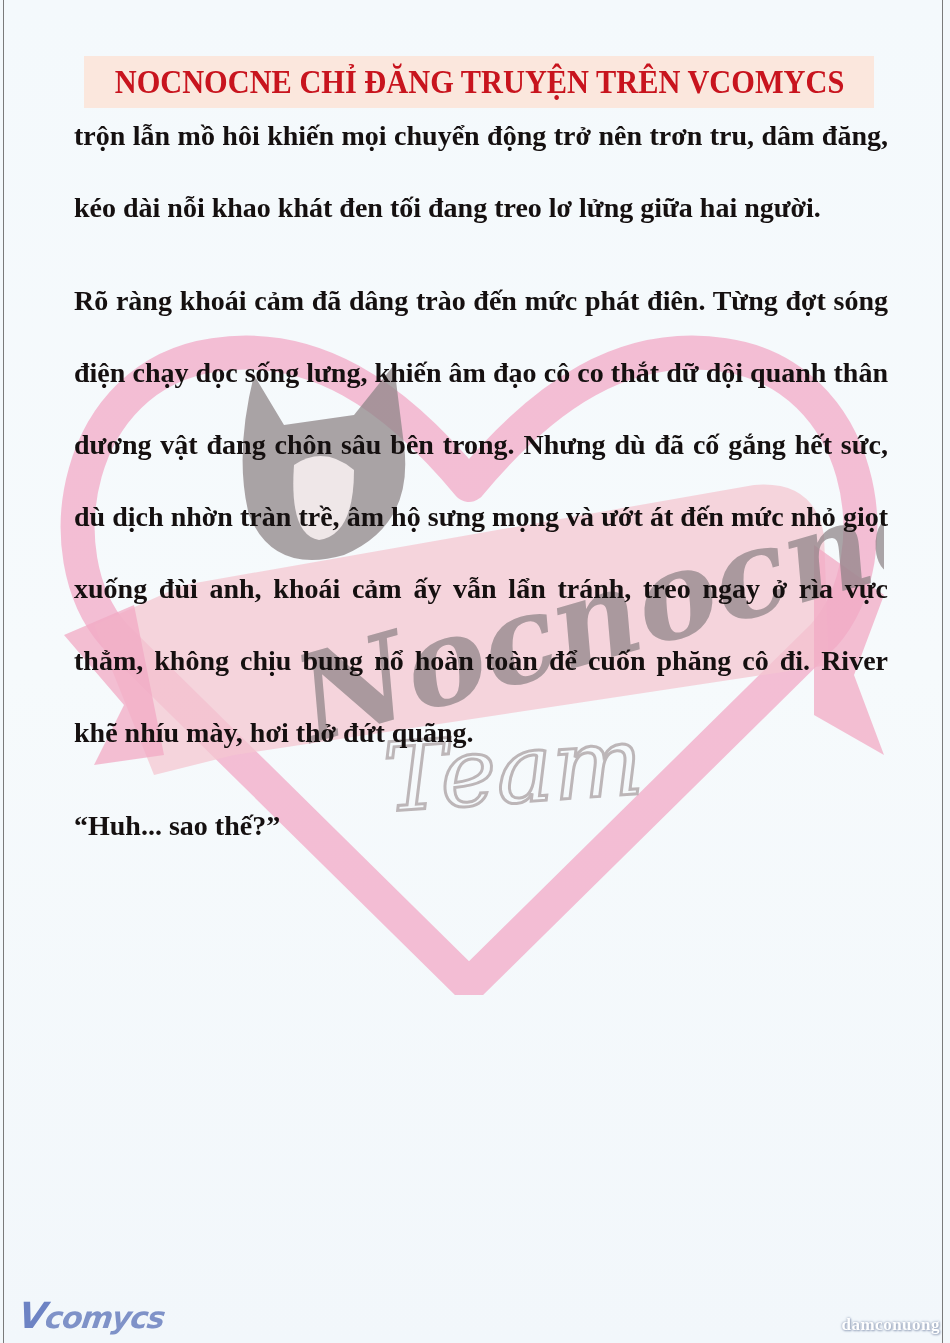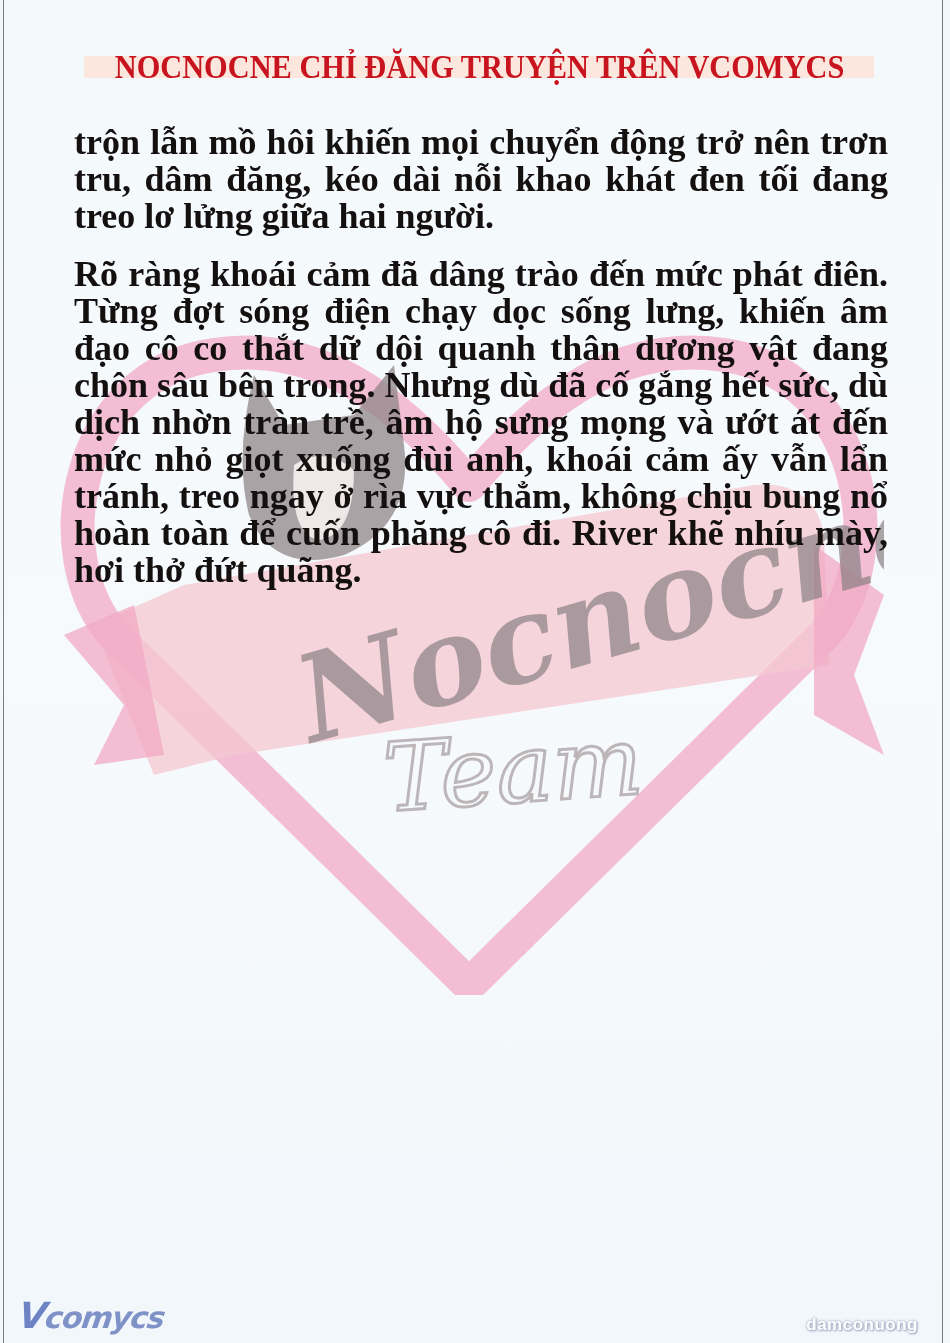--- a/index.html
+++ b/index.html
@@ -35,47 +35,47 @@
       pointer-events: none;
       z-index: 1;
     }
     .watermark svg { width: 100%; height: 100%; }
 
     .banner {
       position: absolute;
       left: 80px;
       top: 56px;
       width: 790px;
-      height: 22px;
+      height: 52px;
       background: #fbe7dd;
       display: flex;
       align-items: center;
       justify-content: center;
       z-index: 2;
     }
     .banner-text {
       color: #c8141e;
       font-family: "Liberation Serif", "DejaVu Serif", serif;
       font-weight: bold;
       font-size: 33px;
       letter-spacing: 0px;
       transform: scaleX(0.92);
       white-space: nowrap;
       line-height: 1;
     }
     .content {
       position: absolute;
       left: 70px;
-      top: 124px;
+      top: 100px;
       width: 814px;
       z-index: 3;
       color: #151010;
       font-weight: bold;
-      font-size: 36px;
-      line-height: 37px;
+      font-size: 28px;
+      line-height: 72px;
     }
     .para {
       margin: 0 0 21px 0;
       text-align: justify;
       text-align-last: left;
     }
     .para.dialog {
       margin-bottom: 19px;
     }
     .footer-logo {
@@ -90,24 +90,24 @@
       color: #7f92c8;
       letter-spacing: -1px;
       transform: skewX(-8deg);
     }
     .footer-logo .v {
       font-size: 36px;
       color: #6d83c4;
     }
     .footer-watermark {
       position: absolute;
-      right: 24px;
+      right: 2px;
       top: 1315px;
       z-index: 3;
-      font-family: Liberation Sans, sans-serif;
+      font-family: Liberation Serif, serif;
       font-size: 17px;
       font-weight: bold;
       color: #ffffff;
       text-shadow: 0 0 3px #a9b4c8, 0 0 2px #a9b4c8, 1px 1px 2px #9aa6bd;
       letter-spacing: 0.5px;
     }
   </style>
 </head>
 <body>
 
@@ -131,20 +131,21 @@
     </svg>
   </div>
 
   <div class="banner">
     <span class="banner-text">NOCNOCNE CHỈ ĐĂNG TRUYỆN TRÊN VCOMYCS</span>
   </div>
 
   <div class="content">
     <p class="para">trộn lẫn mồ hôi khiến mọi chuyển động trở nên trơn tru, dâm đăng, kéo dài nỗi khao khát đen tối đang treo lơ lửng giữa hai người.</p>
     <p class="para">Rõ ràng khoái cảm đã dâng trào đến mức phát điên. Từng đợt sóng điện chạy dọc sống lưng, khiến âm đạo cô co thắt dữ dội quanh thân dương vật đang chôn sâu bên trong. Nhưng dù đã cố gắng hết sức, dù dịch nhờn tràn trề, âm hộ sưng mọng và ướt át đến mức nhỏ giọt xuống đùi anh, khoái cảm ấy vẫn lẩn tránh, treo ngay ở rìa vực thẳm, không chịu bung nổ hoàn toàn để cuốn phăng cô đi. River khẽ nhíu mày, hơi thở đứt quãng.</p>
+    <p class="para dialog">“Huh... sao thế?”</p>
   </div>
 
   <div class="footer-logo">
     <span class="v">V</span><span>comycs</span>
   </div>
 
   <div class="footer-watermark">damconuong</div>
 </div>
 
 </body></html>

